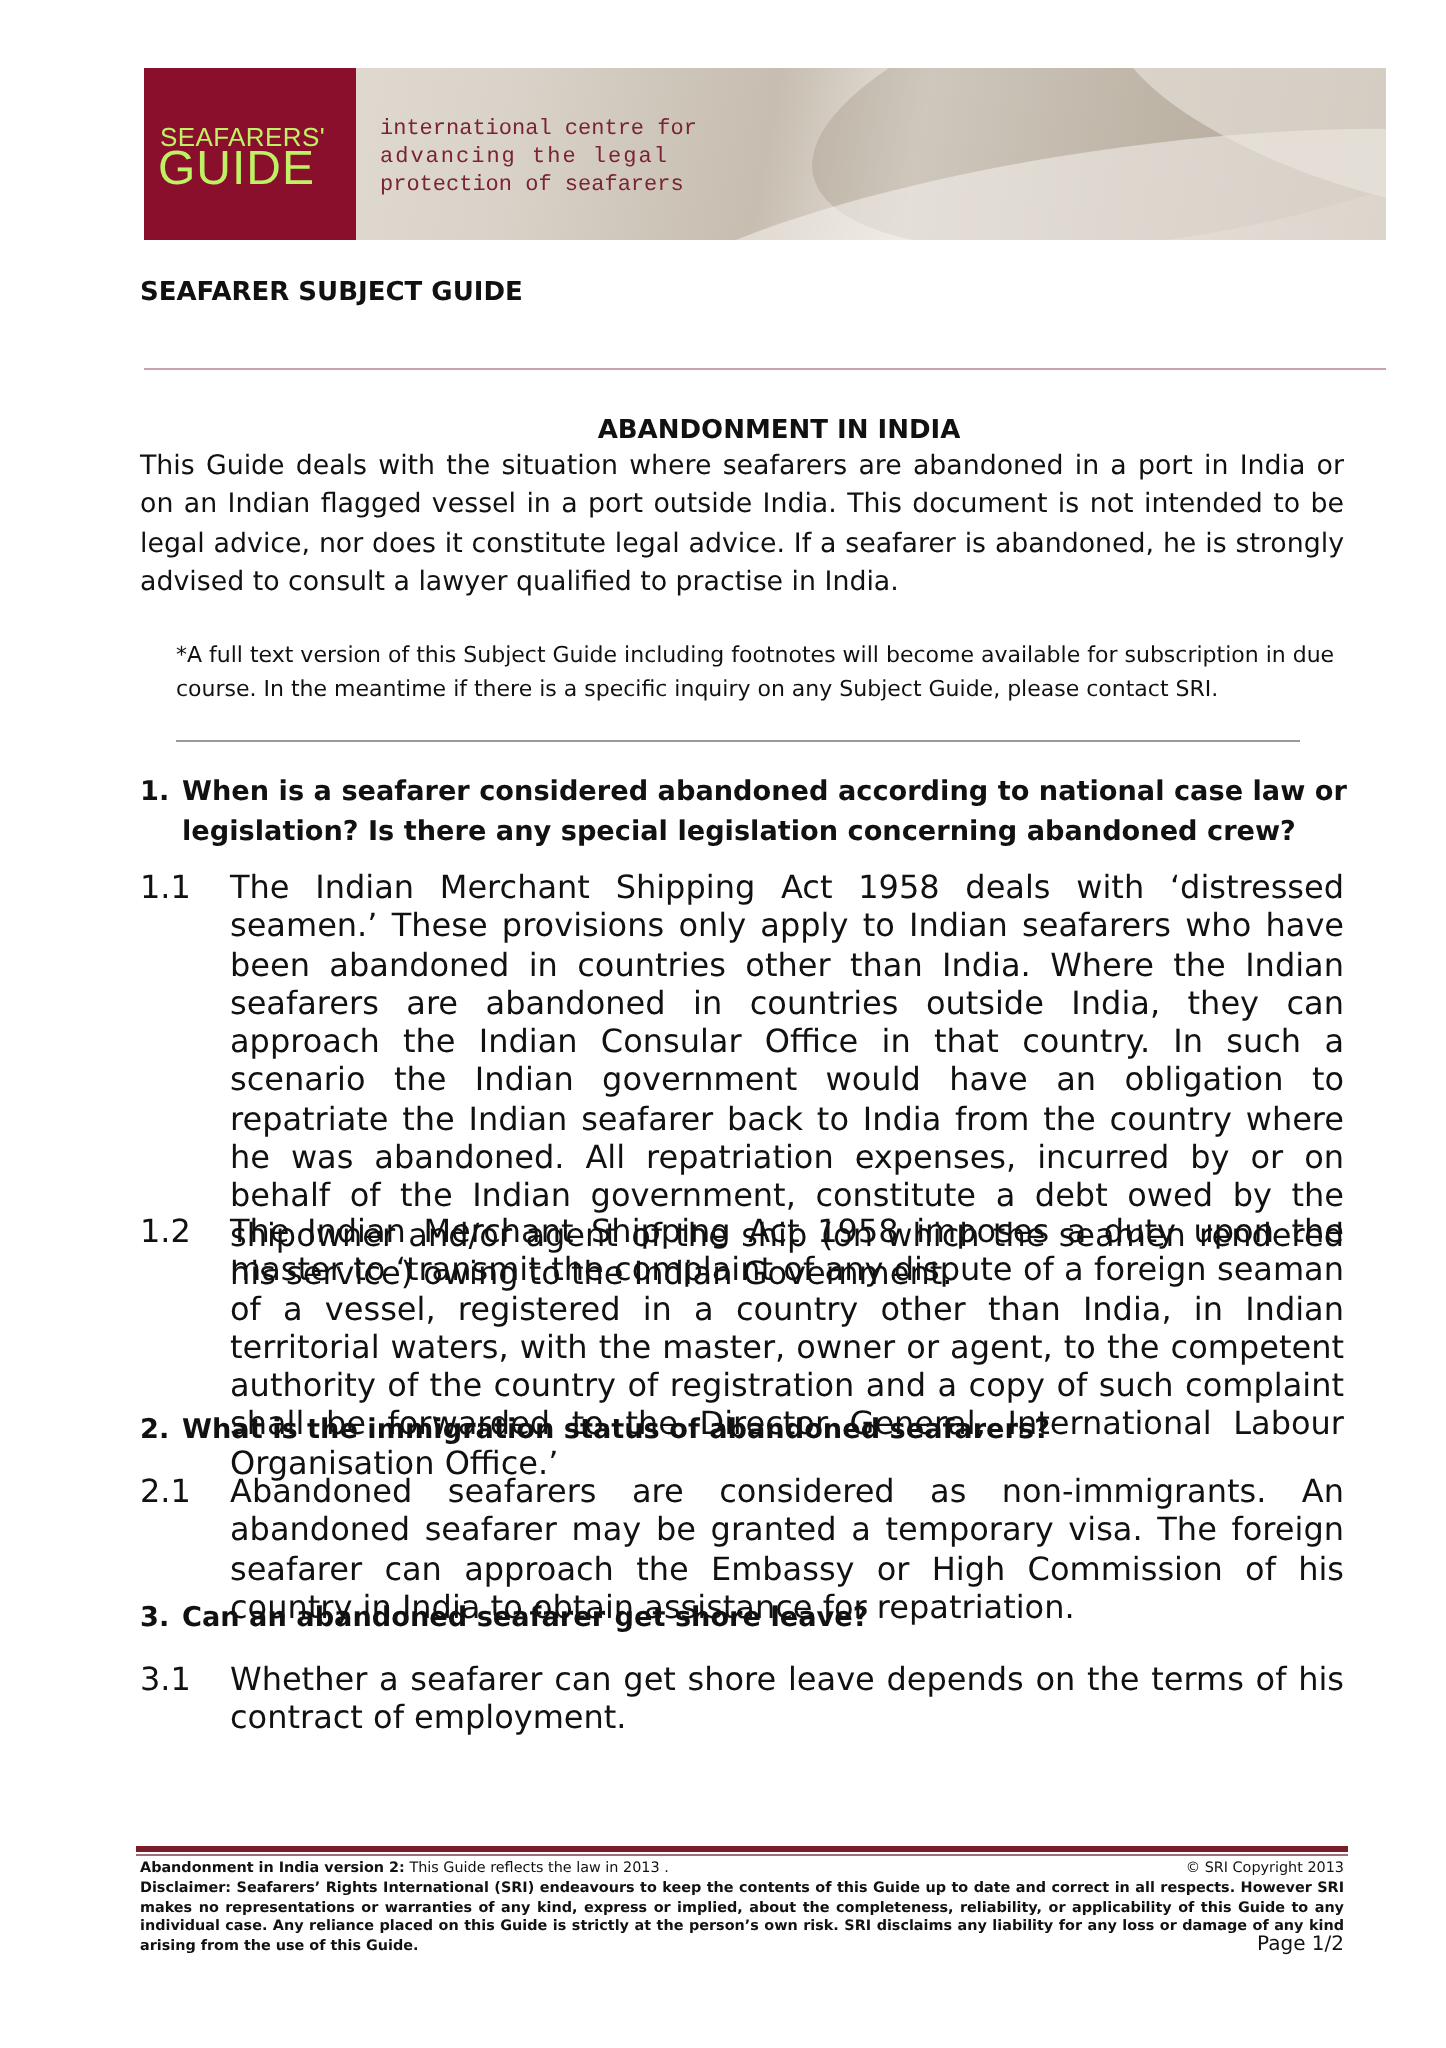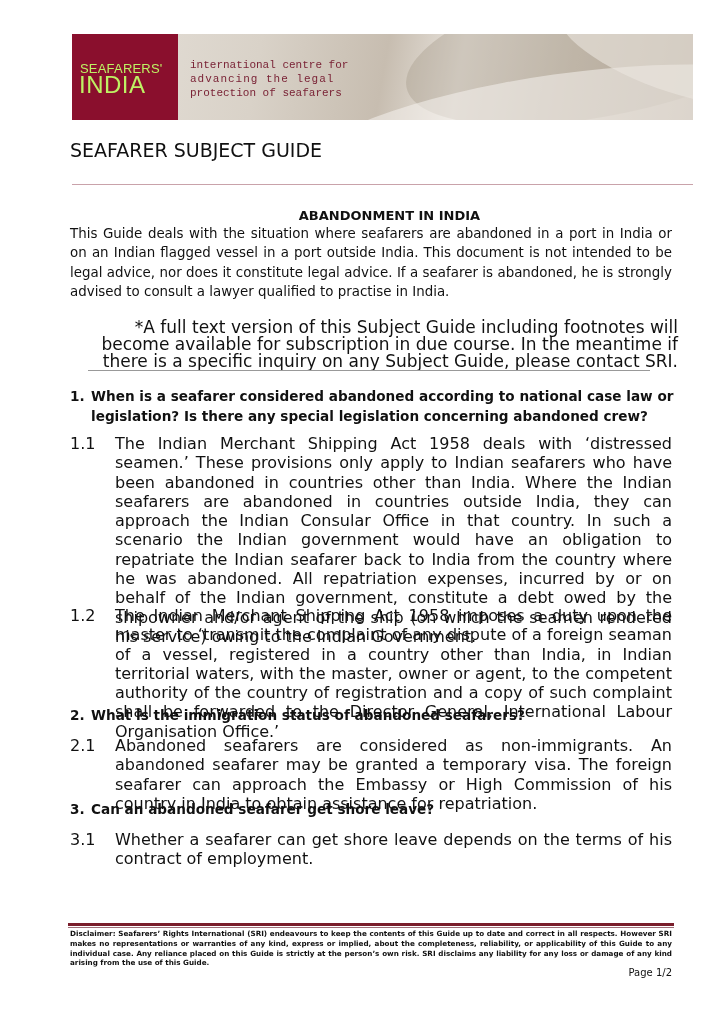--- a/index.html
+++ b/index.html
@@ -16,27 +16,27 @@
               border-radius: 50%; background: rgba(235,230,224,0.6); transform: rotate(18deg); }
     .logo-box { position: absolute; left: 0; top: 0; width: 106px; height: 86px; background: #8a0f2d;
                 color: #bef264; font-family: "Liberation Sans", sans-serif; }
     .logo-line1 { position: absolute; left: 8px; top: 27px; font-size: 13px; letter-spacing: 0.2px; }
     .logo-line2 { position: absolute; left: 7px; top: 37px; font-size: 24px; letter-spacing: 0.5px; }
     .tagline { position: absolute; left: 118px; top: 24px; color: #7a2336; font-size: 11px;
                line-height: 14px; font-family: Liberation Mono, monospace; }
     .tagline div { white-space: nowrap; }
     .tagline .spaced { letter-spacing: 1px; }
 
-    .guide-label { position: absolute; left: 70px; top: 139px; font-weight: normal; font-size: 19px; }
+    .guide-label { position: absolute; left: 70px; top: 139px; font-weight: bold; font-size: 13px; }
     .rule-pink { position: absolute; left: 72px; top: 184px; width: 621px; height: 1px; background: #c9a2aa; }
     .doc-title { position: absolute; left: 0; width: 723px; top: 208px; text-align: center;
                  font-weight: bold; font-size: 13px; margin-left: 28px; }
     .intro { position: absolute; left: 70px; top: 224px; width: 602px; font-size: 13.4px;
              line-height: 19.3px; text-align: justify; }
-    .note { position: absolute; left: 88px; top: 319px; width: 590px; font-size: 17px; line-height: 17px; text-align: right; }
+    .note { position: absolute; left: 88px; top: 319px; width: 590px; font-size: 11px; line-height: 17px; }
     .rule-grey { position: absolute; left: 88px; top: 370px; width: 562px; height: 1px; background: #999; }
 
     .q { position: absolute; left: 70px; width: 606px; font-weight: bold; font-size: 13.6px; line-height: 19.5px; }
     .q .num { position: absolute; left: 0; top: 0; }
     .q .txt { margin-left: 21px; display: block; }
     .p { position: absolute; left: 70px; width: 602px; font-size: 16px; line-height: 19.3px; }
     .p .num { position: absolute; left: 0; top: 0; }
     .p .txt { margin-left: 45px; display: block; text-align: justify; }
 
     .footer-rule1 { position: absolute; left: 68px; top: 923px; width: 606px; height: 3px; background: #7a1d2b; }
@@ -50,21 +50,21 @@
   </style>
 </head>
 <body>
 
 <div class="banner">
   <div class="swoosh1"></div>
   <div class="swoosh2"></div>
   <div class="swoosh3"></div>
   <div class="logo-box">
     <div class="logo-line1">SEAFARERS'</div>
-    <div class="logo-line2">INDIA</div>
+    <div class="logo-line2">GUIDE</div>
   </div>
   <div class="tagline">
     <div>international centre for</div>
     <div class="spaced">advancing the legal</div>
     <div>protection of seafarers</div>
   </div>
 </div>
 
 <div class="guide-label">SEAFARER SUBJECT GUIDE</div>
 <div class="rule-pink"></div>
@@ -100,17 +100,21 @@
   <span class="txt">Can an abandoned seafarer get shore leave?</span>
 </div>
 <div class="p" style="top:830px;">
   <span class="num">3.1</span>
   <span class="txt">Whether a seafarer can get shore leave depends on the terms of his contract of employment.</span>
 </div>
 
 <div class="footer-rule1"></div>
 <div class="footer-rule2"></div>
 <div class="footer">
+  <div class="row1">
+    <b>Abandonment in India version 2:</b><span> This Guide reflects the law in 2013   .</span>
+    <span class="copy">© SRI Copyright 2013</span>
+  </div>
   <div class="disc">
     <b>Disclaimer:</b><span> Seafarers’ Rights International (SRI) endeavours to keep the contents of this Guide up to date and correct in all respects.  However SRI makes no representations or warranties of any kind, express or implied, about the completeness, reliability, or applicability of this Guide to any individual case.  Any reliance placed on this Guide is strictly at the person’s own risk.  SRI disclaims any liability for any loss or damage of any kind arising from the use of this Guide.</span>
   </div>
 </div>
 <div class="page-num">Page 1/2</div>
 
 </body></html>

